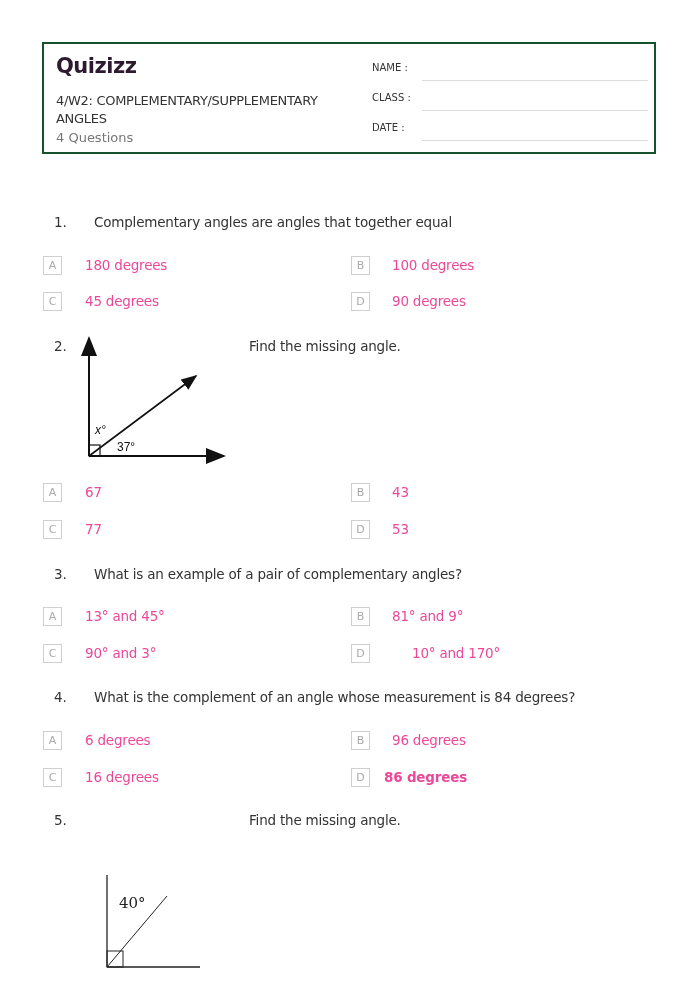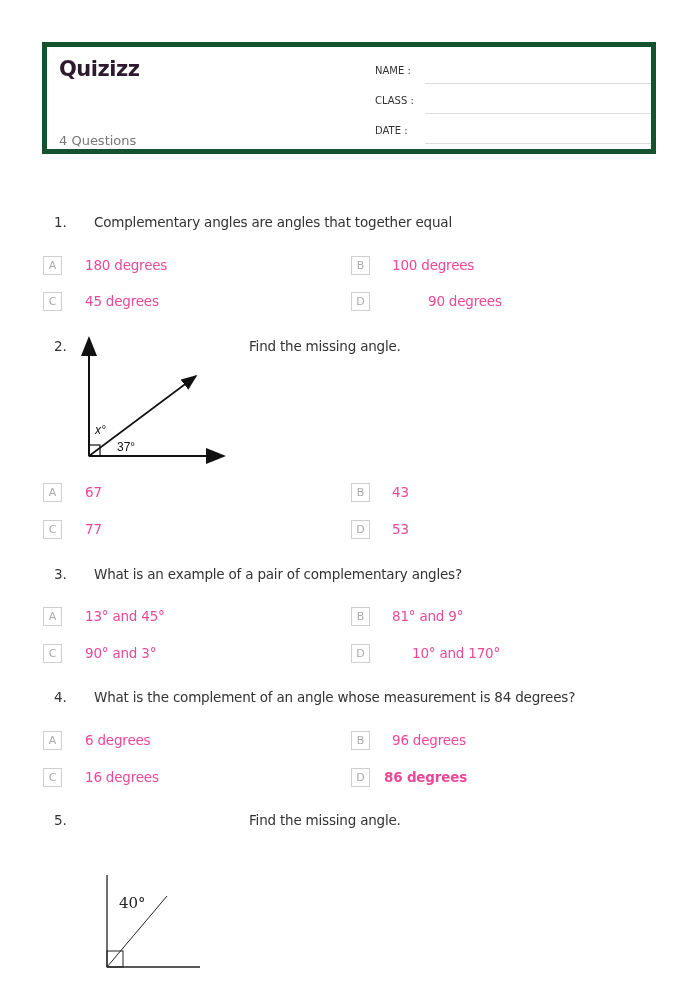--- a/index.html
+++ b/index.html
@@ -1,19 +1,19 @@
 <!DOCTYPE html>
 <html><head>
 <meta charset="utf-8">
 <style>
   html, body { margin: 0; padding: 0; background: #ffffff; }
   body { width: 700px; height: 990px; position: relative; overflow: hidden;
          font-family: "DejaVu Sans", "Liberation Sans", sans-serif; color: #333333; }
   .header { position: absolute; left: 42px; top: 42px; width: 614px; height: 112px;
-            border: 5px solid #14532d; box-sizing: border-box; }
+            border: 2px solid #14532d; box-sizing: border-box; }
   .logo { position: absolute; left: 12px; top: 10px; font-size: 21px; font-weight: bold;
           color: #2d1a2f; letter-spacing: -0.5px; font-family: "DejaVu Sans", sans-serif; }
   .title { position: absolute; left: 12px; top: 48px; width: 300px; font-size: 13px;
            line-height: 18px; color: #333; letter-spacing: -0.3px; }
   .qcount { position: absolute; left: 12px; top: 86px; font-size: 13px; color: #777; }
   .field { position: absolute; left: 328px; font-size: 10px; color: #333; }
   .field-line { position: absolute; left: 378px; width: 226px; height: 1px; background: #dcdcdc; }
 
   .q { position: absolute; font-size: 13.5px; color: #333; letter-spacing: -0.2px; }
   .qnum { position: absolute; left: 54px; }
@@ -22,20 +22,21 @@
              box-sizing: border-box; font-size: 11px; color: #aaaaaa; text-align: center;
              line-height: 17px; font-family: "DejaVu Sans", sans-serif; }
   .opt-text { position: absolute; font-size: 13.5px; color: #ec4899; white-space: nowrap; letter-spacing: -0.2px; }
   svg { position: absolute; }
 </style>
 </head>
 <body>
 
 <div class="header">
   <div class="logo">Quizizz</div>
+  <div class="title">4/W2: COMPLEMENTARY/SUPPLEMENTARY ANGLES</div>
   <div class="qcount">4 Questions</div>
 
   <div class="field" style="top:18px;">NAME :</div>
   <div class="field-line" style="top:36px;"></div>
   <div class="field" style="top:48px;">CLASS :</div>
   <div class="field-line" style="top:66px;"></div>
   <div class="field" style="top:78px;">DATE :</div>
   <div class="field-line" style="top:96px;"></div>
 </div>
 
@@ -43,21 +44,21 @@
   <div class="q qnum" style="top:214px;">1.</div>
   <div class="q qtext" style="top:214px;">Complementary angles are angles that together equal</div>
 
   <div class="opt-box" style="left:43px; top:256px;">A</div>
   <div class="opt-text" style="left:85px; top:257px;">180 degrees</div>
   <div class="opt-box" style="left:351px; top:256px;">B</div>
   <div class="opt-text" style="left:392px; top:257px;">100 degrees</div>
   <div class="opt-box" style="left:43px; top:292px;">C</div>
   <div class="opt-text" style="left:85px; top:293px;">45 degrees</div>
   <div class="opt-box" style="left:351px; top:292px;">D</div>
-  <div class="opt-text" style="left:392px; top:293px;margin-left:36px;">90 degrees</div>
+  <div class="opt-text" style="left:392px; top:293px;">90 degrees</div>
 </div>
 
 <div>
   <div class="q qnum" style="top:338px;">2.</div>
   <svg style="left:80px; top:330px;" width="160" height="135" viewBox="0 0 160 135">
     <defs>
       <marker id="ah" markerWidth="10" markerHeight="8" refX="9" refY="4" orient="auto">
         <path d="M0,0 L10,4 L0,8 Z" fill="#111"></path>
       </marker>
     </defs>

